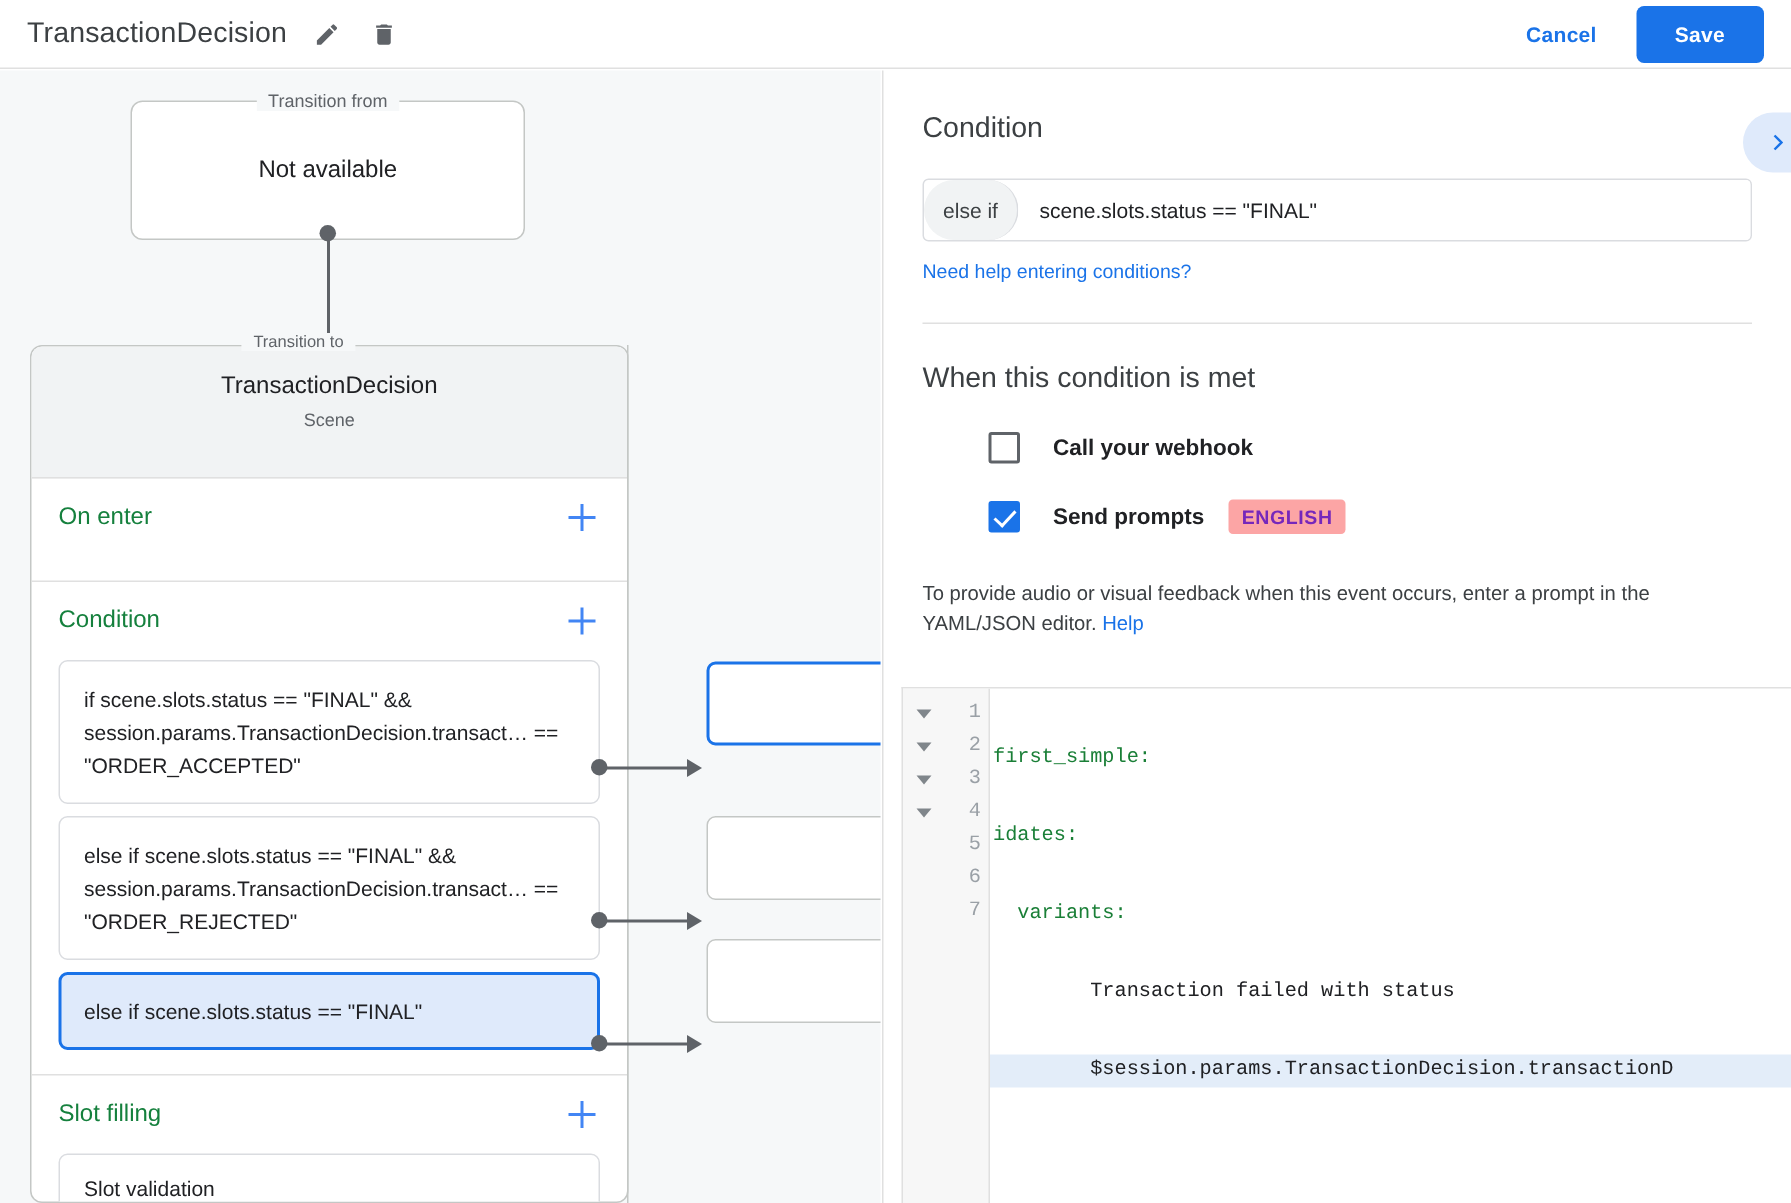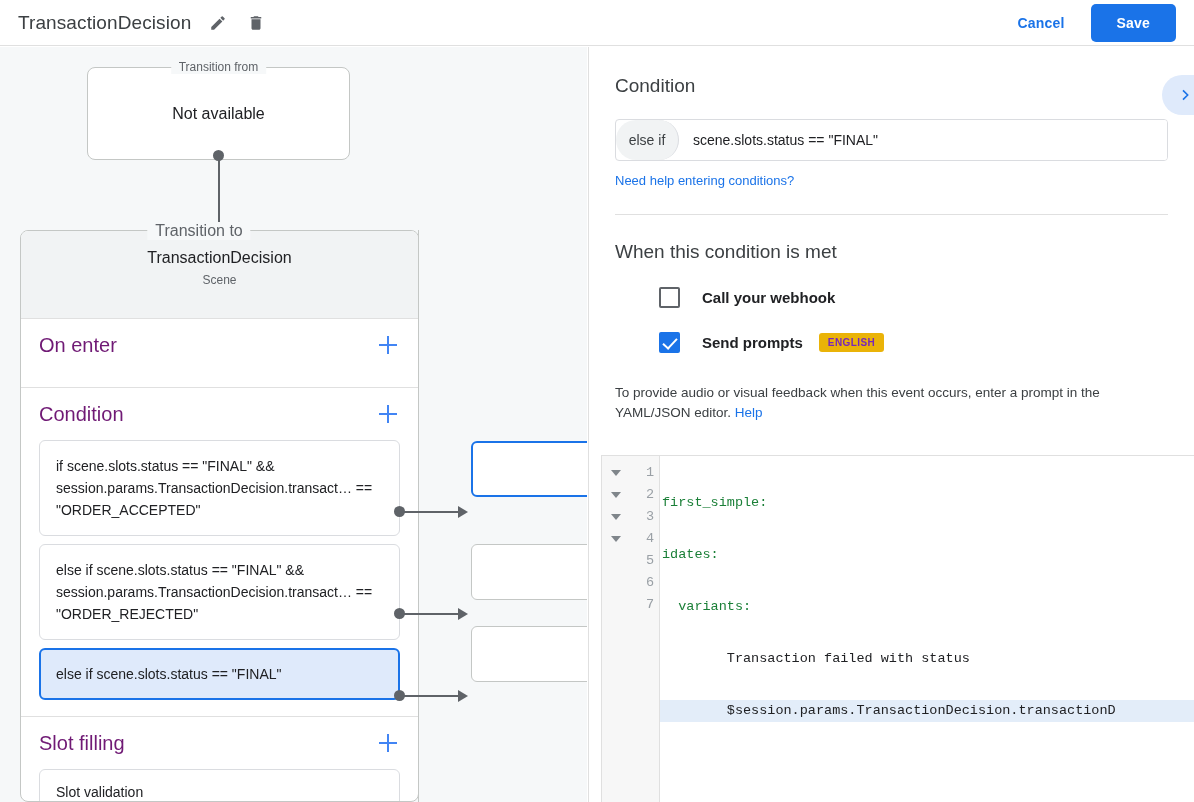--- a/index.html
+++ b/index.html
@@ -82,30 +82,30 @@
     overflow: hidden;
   }
   .scene-head {
     background: #f1f3f4; height: 88px; padding-top: 18px;
     text-align: center; border-bottom: 1px solid #e0e0e0;
   }
   .scene-head .name { font-size: 16px; color: #202124; margin-bottom: 6px; }
   .scene-head .sub { font-size: 12px; color: #5f6368; }
   .scene-legend {
     position: absolute; left: 199px; top: 175px; transform: translateX(-50%);
-    background: #f6f8f9; padding: 0 8px; font-size: 16px; color: #5f6368;
+    background: #f6f8f9; padding: 0 8px; font-size: 11px; color: #5f6368;
     z-index: 4; white-space: nowrap;
   }
 
   .section { border-bottom: 1px solid #e0e0e0; padding: 0 18px 16px 18px; }
   .section:last-child { border-bottom: none; }
   .section-head {
     height: 52px; display: flex; align-items: center; justify-content: space-between;
   }
-  .section-title { font-size: 20px; color: #701a75; }
+  .section-title { font-size: 16px; color: #15803d; }
   .plus-btn {
     width: 24px; height: 24px; position: relative; cursor: pointer;
   }
   .plus-btn::before, .plus-btn::after {
     content: ""; position: absolute; background: #4285f4;
   }
   .plus-btn::before { left: 11px; top: 3px; width: 2px; height: 18px; }
   .plus-btn::after { left: 3px; top: 11px; width: 18px; height: 2px; }
 
   .cond-item {
@@ -184,21 +184,21 @@
   }
   .chkbox.on {
     background: #1a73e8; border-color: #1a73e8; position: relative;
   }
   .chkbox.on::after {
     content: ""; position: absolute; left: 5px; top: 1px; width: 6px; height: 12px;
     border: solid #fff; border-width: 0 2.3px 2.3px 0; transform: rotate(43deg);
   }
   .chk-label { font-size: 15px; font-weight: bold; color: #202124; margin-left: 22px; }
   .badge {
-    margin-left: 16px; background: #eab308; color: #7627bb; font-size: 10px;
+    margin-left: 16px; background: #fca5a5; color: #7627bb; font-size: 13px;
     font-weight: bold; letter-spacing: .4px; padding: 4px 9px; border-radius: 3px;
   }
   .desc {
     margin-top: 30px; font-size: 13.5px; color: #3c4043; line-height: 20px;
     max-width: 560px;
   }
   .desc a { color: #1a73e8; text-decoration: none; cursor: pointer; }
 
   .tabs { display: flex; margin-top: 20px; }
   .tab {

